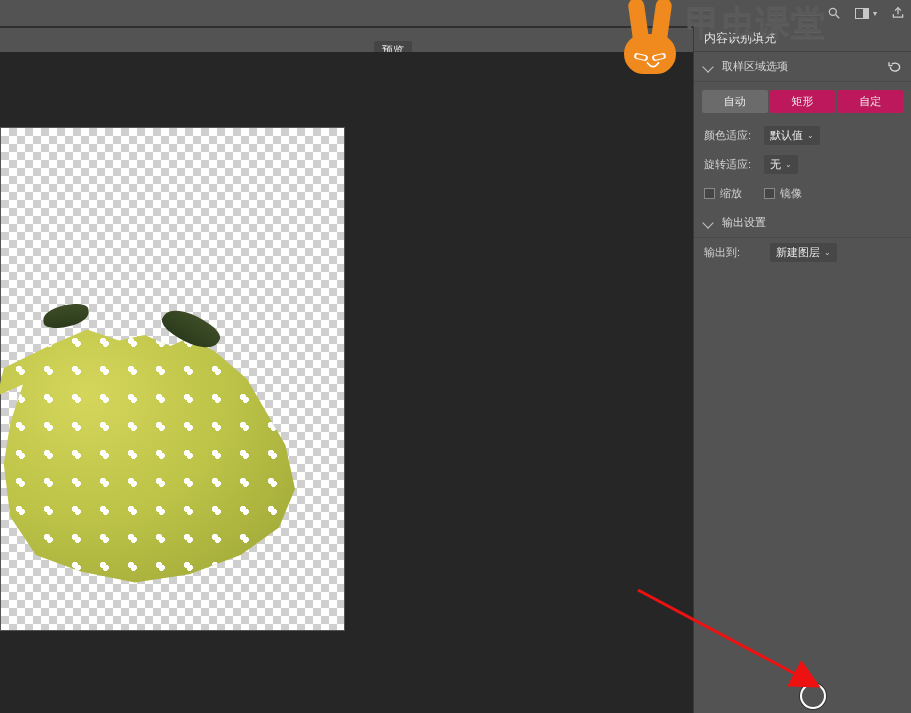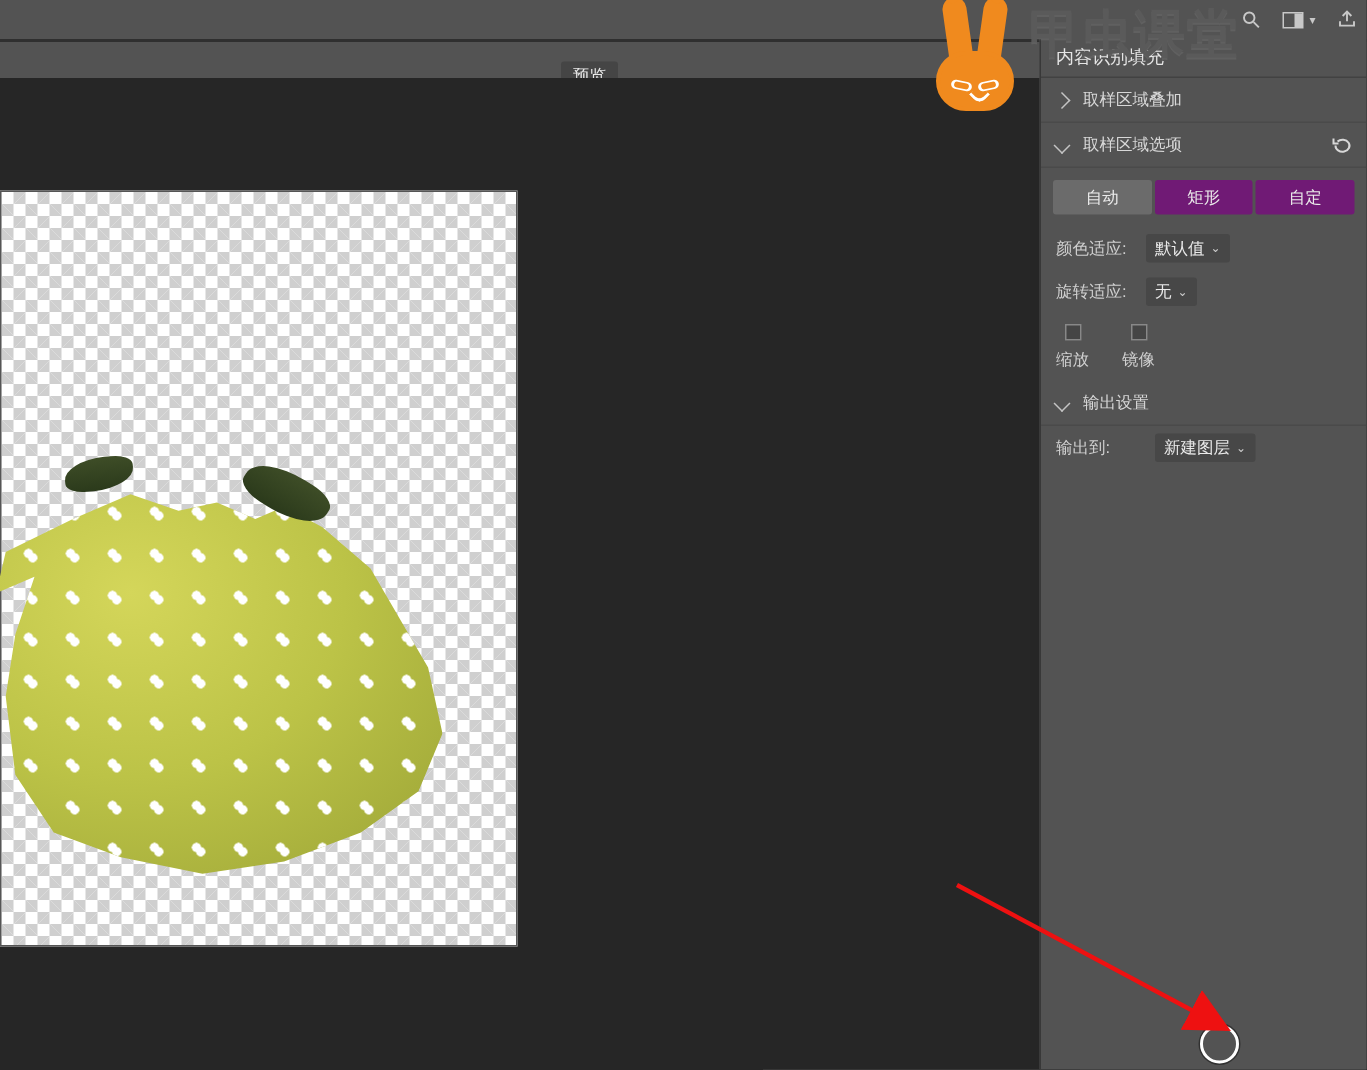--- a/index.html
+++ b/index.html
@@ -132,41 +132,41 @@
     .reset-ico {
       position:absolute; right: 8px; top: 50%; transform: translateY(-50%);
       width: 16px; height: 14px;
     }
     .reset-ico svg { width:100%; height:100%; }
     .btn-row { padding: 8px 8px; display:flex; gap: 2px; }
     .seg-btn {
       flex: 1;
       text-align: center;
       padding: 4px 0;
-      background: #701a75;
+      background: #be185d;
       color: #eaeaea;
       font-size: 11px;
       border-radius: 2px;
       cursor: pointer;
     }
     .seg-btn.active { background: #6b6b6b; }
     .field-row { padding: 5px 10px; display:flex; align-items:center; gap: 6px; font-size: 11px; }
     .field-row label { color: #d0d0d0; min-width: 54px; }
     .dropdown {
       display:flex; align-items:center;
       background: #474747;
       padding: 2px 6px;
       border-radius: 2px;
       gap: 4px;
       color: #eaeaea;
       cursor: pointer;
     }
     .dd-arrow { font-size: 8px; color: #ccc; }
     .cb-row { display:flex; gap: 22px; padding: 7px 10px; font-size: 11px; }
-    .cb { display:flex; align-items:center; gap: 5px; flex-direction: column; }
+    .cb { display:flex; align-items:center; gap: 5px; }
     .cb .box { width: 11px; height: 11px; border: 1px solid #888; background: #454545; cursor:pointer; }
 
     .footer {
       position:absolute;
       bottom: 0; left:0; right:0;
       height: 34px;
       background: #535353;
       border-top: 1px solid #3a3a3a;
       display:flex;
       align-items:center;
@@ -275,24 +275,20 @@
       <div class="shirt-body"></div>
       <div class="leaf l1"></div>
       <div class="leaf l2"></div>
     </div>
   </div>
 </div>
 
 <aside class="panel">
   <div class="panel-head">内容识别填充</div>
 
-  <div class="row section-head">
-    <span class="chev right"></span>
-    <span>取样区域叠加</span>
-  </div>
 
   <div class="row section-head">
     <span class="chev"></span>
     <span>取样区域选项</span>
     <span class="reset-ico">
       <svg viewBox="0 0 24 18" fill="none" stroke="#d8d8d8" stroke-width="2">
           <path d="M5 9a7 6 0 1 0 2-4"></path>
           <path d="M3 2v5h5"></path>
         </svg>
     </span>

